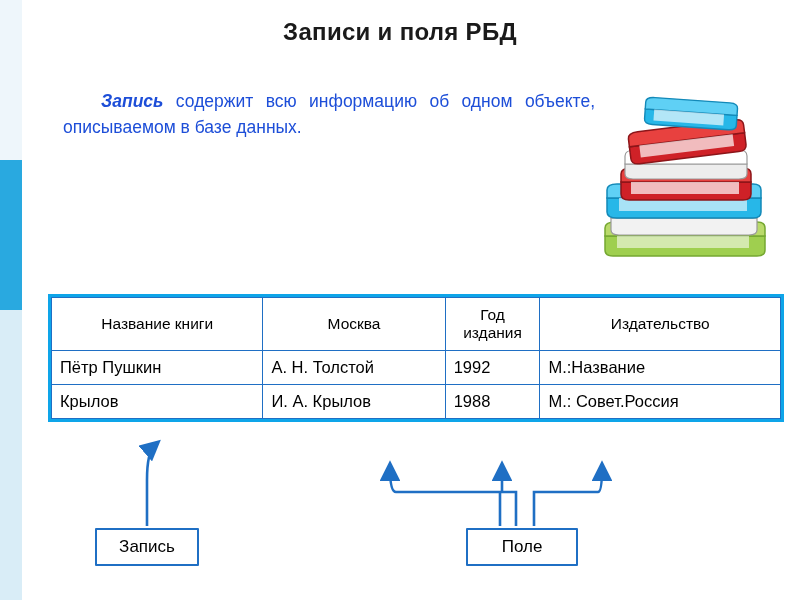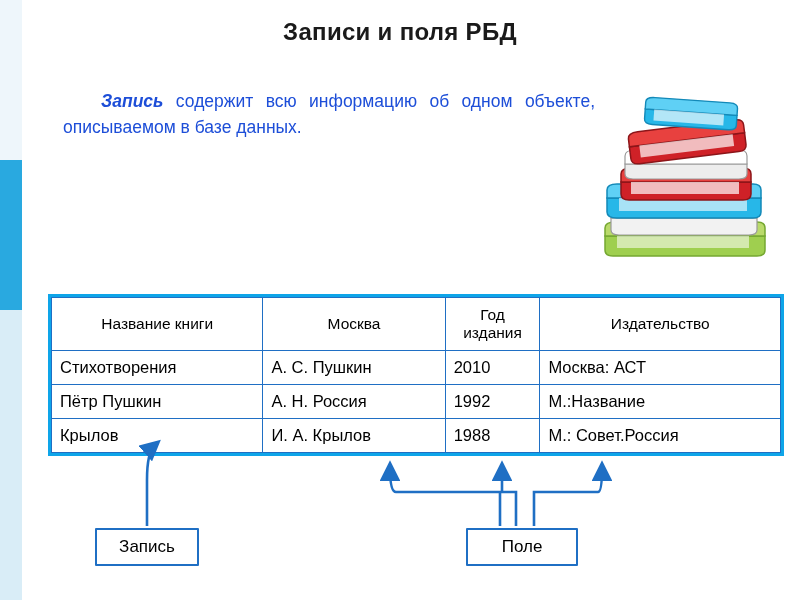--- a/index.html
+++ b/index.html
@@ -203,28 +203,22 @@
     <thead>
       <tr>
         <th>Название книги</th>
         <th>Москва</th>
         <th>Год издания</th>
         <th>Издательство</th>
       </tr>
     </thead>
     <tbody>
       <tr>
-        <td>Стихотворения</td>
-        <td>А. С. Пушкин</td>
-        <td>2010</td>
-        <td>Москва: АСТ</td>
-      </tr>
-      <tr>
         <td>Пётр Пушкин</td>
-        <td>А. Н. Россия</td>
+        <td>А. Н. Толстой</td>
         <td>1992</td>
         <td>М.:Название</td>
       </tr>
       <tr>
         <td>Крылов</td>
         <td>И. А. Крылов</td>
         <td>1988</td>
         <td>М.: Совет.Россия</td>
       </tr>
     </tbody>

